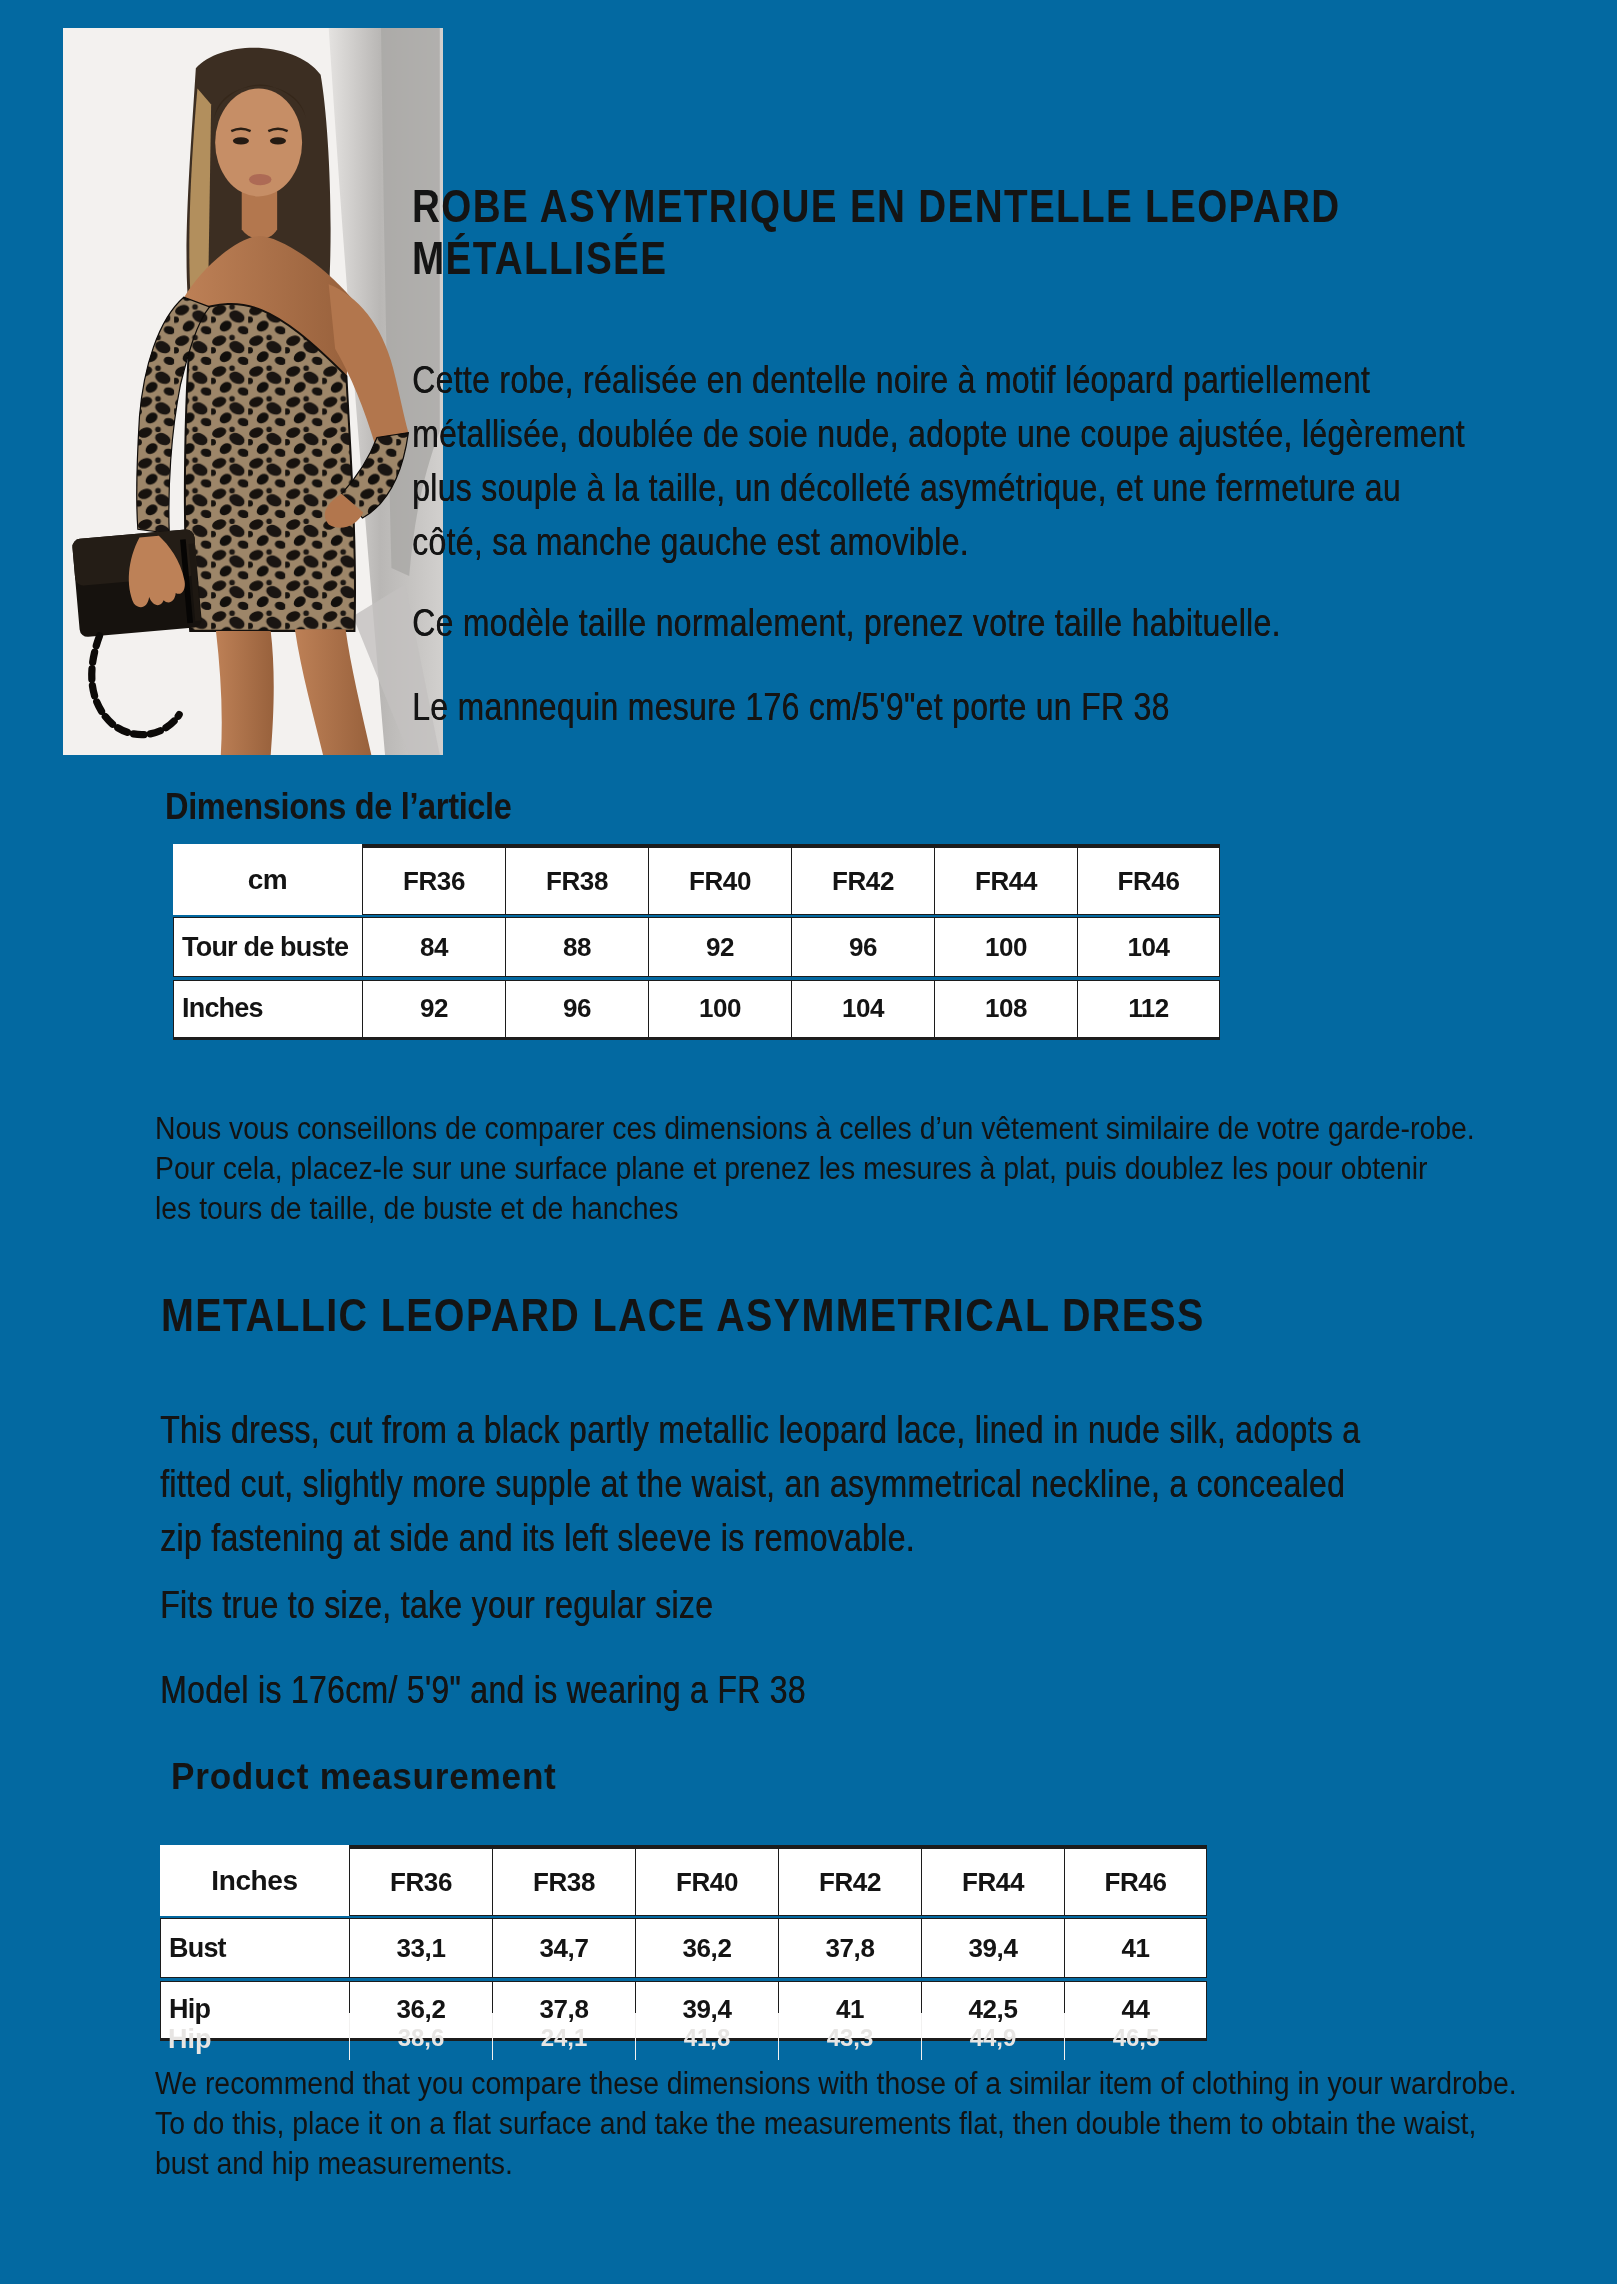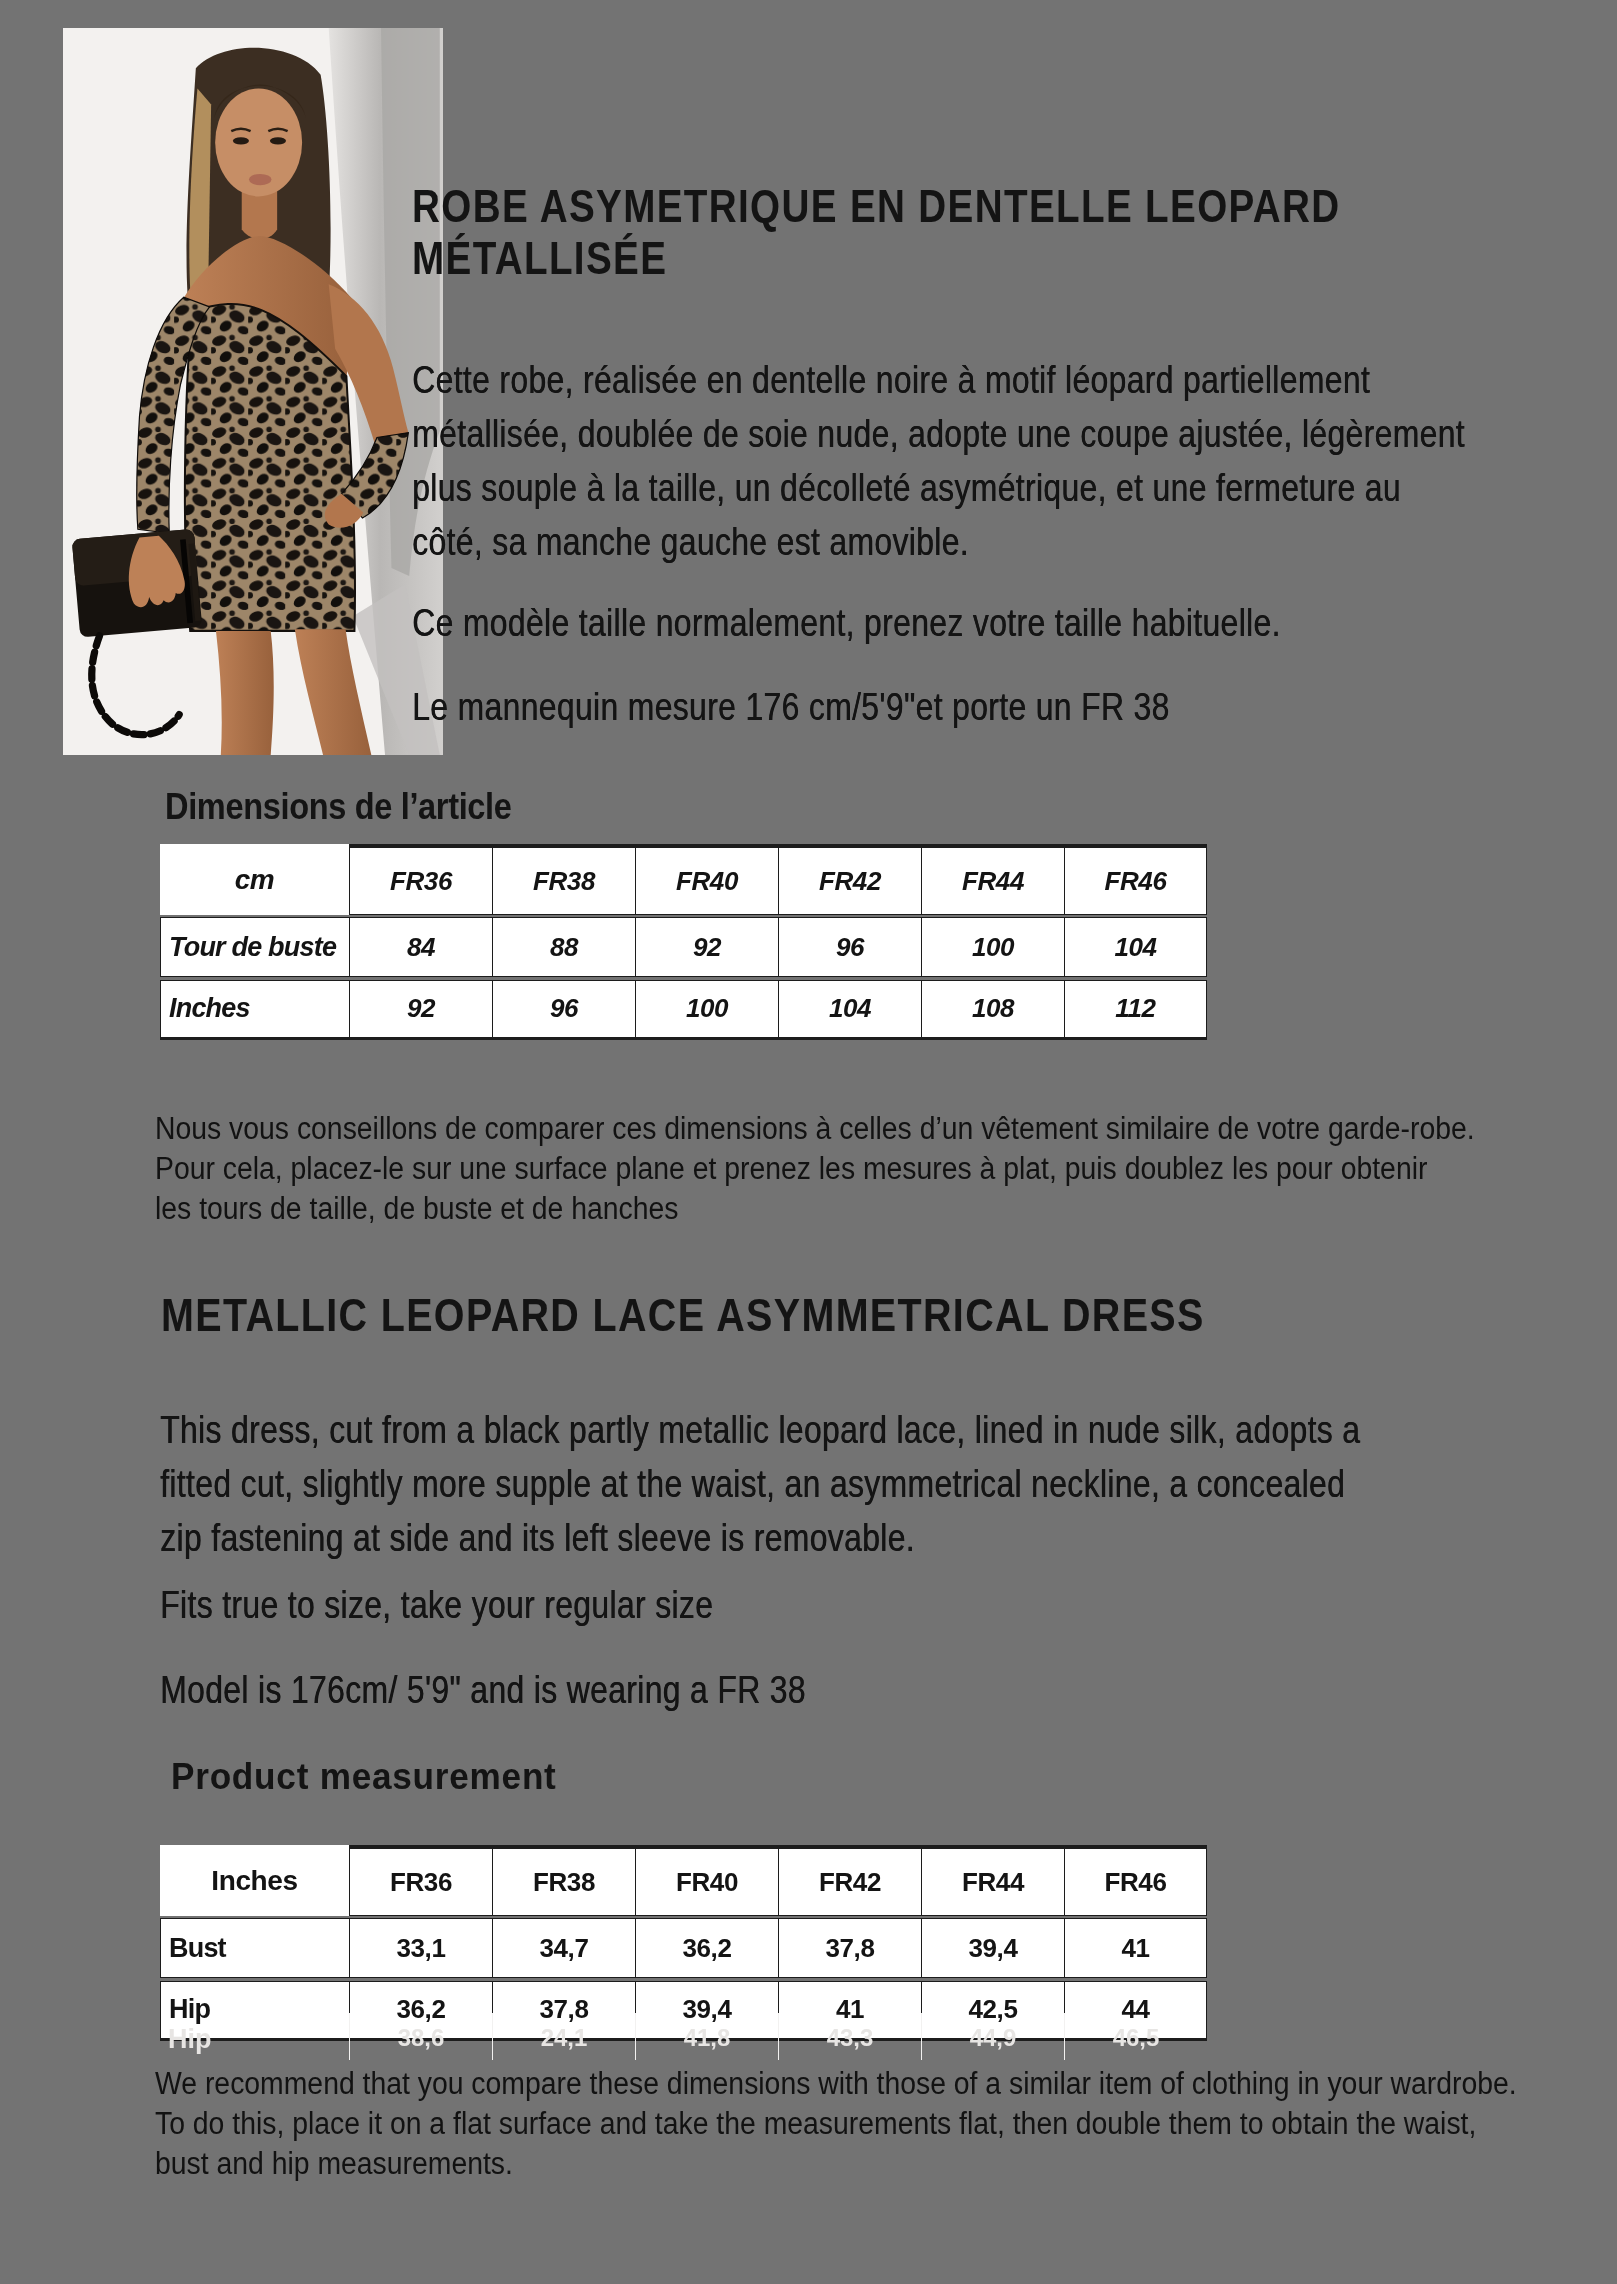--- a/index.html
+++ b/index.html
@@ -1,36 +1,36 @@
 <!DOCTYPE html>
 <html style="font-size:13px"><head>
 <meta charset="utf-8">
 <style>
   html,body{margin:0;padding:0;background:#ffffff;}
-  .page{position:relative;width:1618px;height:2284px;background:#737373;overflow:hidden;
+  .page{position:relative;width:1618px;height:2284px;background:#0369a1;overflow:hidden;
         font-family:"Liberation Sans",sans-serif;color:#141414;}
   .pre{white-space:pre-line;}
   .abs{position:absolute;margin:0;}
   .cond{transform:scaleX(0.84);transform-origin:0 0;}
   .semi{text-shadow:0.5px 0 0 currentColor;}
 
   .photo{position:absolute;left:22.6px;top:14.5px;width:380px;height:727px;}
   .photo svg{display:block;width:100%;height:100%;}
 
   .title-fr{left:412px;top:180px;width:1370px;font-size:46px;line-height:52px;font-weight:700;letter-spacing:1.6px;}
   .desc-fr{left:412px;top:353px;width:1418px;font-size:38px;line-height:54px;letter-spacing:0.4px;}
   .fit-fr{left:412px;top:599px;width:1370px;font-size:38px;line-height:48px;letter-spacing:0.4px;}
   .model-fr{left:412px;top:683px;width:1370px;font-size:38px;line-height:48px;letter-spacing:0.4px;}
 
   .table-heading{font-weight:700;transform-origin:0 0;}
   .h-dim{left:165px;top:786px;font-size:37px;transform:scaleX(0.88);letter-spacing:-0.4px;}
   .h-meas{left:171px;top:1756px;font-size:37px;transform:scaleX(0.95);letter-spacing:0.8px;}
 
   .sizetable{position:absolute;width:1047px;}
-  .t-dim{left:160px;top:844px;font-style:italic;}
+  .t-dim{left:173px;top:844px;}
   .t-meas{left:160px;top:1807px;margin-top:38px;}
   .trow{display:grid;grid-template-columns:189px 143px 143px 143px 143px 143px 143px;}
   .tcell{display:flex;align-items:center;justify-content:center;box-sizing:border-box;
          font-weight:700;font-size:26px;letter-spacing:-0.4px;background:#ffffff;}
   .thead .tcell{height:71px;}
   .thead .hsize{border-top:4px solid #1c1c1c;border-left:1.6px solid #1c1c1c;border-bottom:1.6px solid #1c1c1c;}
   .thead .hsize:last-child{border-right:1.6px solid #1c1c1c;}
   .corner{border:none;font-size:28px;}
   .tdata{margin-top:2.4px;}
   .tdata .tcell{height:60px;border-top:1.6px solid #1c1c1c;border-bottom:1.6px solid #1c1c1c;border-left:1.6px solid #1c1c1c;}

